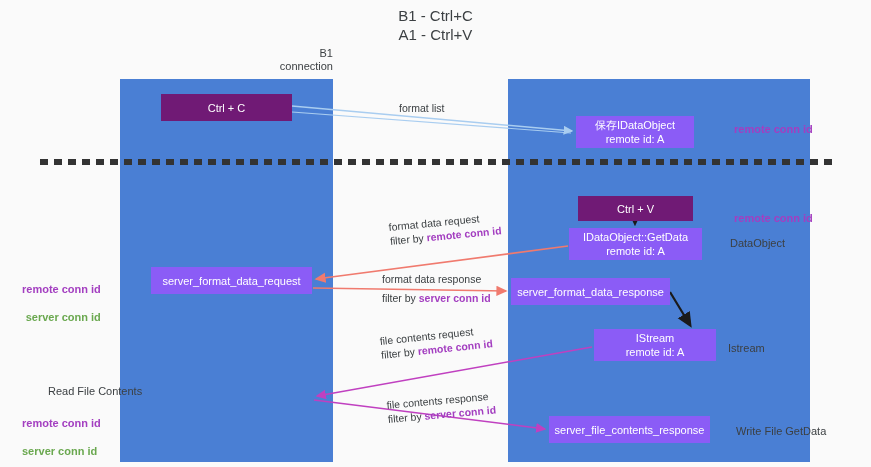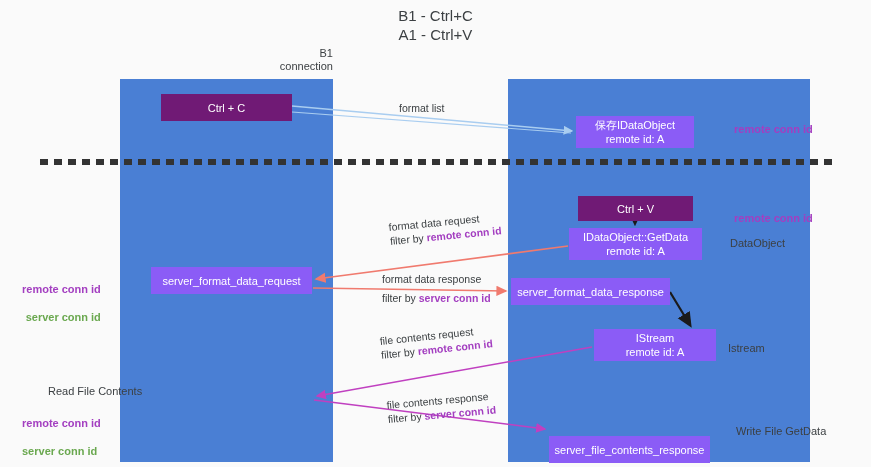--- a/index.html
+++ b/index.html
@@ -48,21 +48,21 @@
   .orange{background:#8b5cf6;text-align:center;}
 
   #n-ctrlc{left:161px;top:94px;width:131px;height:27px;}
   #n-save-ido{left:576px;top:116px;width:118px;height:32px;}
   #n-ctrlv{left:578px;top:172px;width:115px;height:25px;margin-top:24px;}
   #n-getdata{left:569px;top:228px;width:133px;height:32px;}
   #n-sfdreq{left:151px;top:267px;width:161px;height:27px;}
   #n-sfdresp{left:511px;top:278px;width:159px;height:27px;}
   #n-istream{left:594px;top:329px;width:122px;height:32px;}
   #n-sfcreq{left:151px;top:383px;width:161px;height:27px;}
-  #n-sfcresp{left:549px;top:416px;width:161px;height:27px;margin-top:20px;}
+  #n-sfcresp{left:549px;top:416px;width:161px;height:27px;}
 
   
   .side{position:absolute;font-size:11px;line-height:14px;white-space:pre-line;}
   .purple{color:#a33ec0;font-weight:bold;}
   .greentxt{color:#6aa84f;font-weight:bold;}
   .plain{color:#3c4043;}
 
   #s-remote1{left:734px;top:122px;}
   #s-remote2{left:734px;top:211px;}
   #s-dataobject{left:730px;top:236px;}

